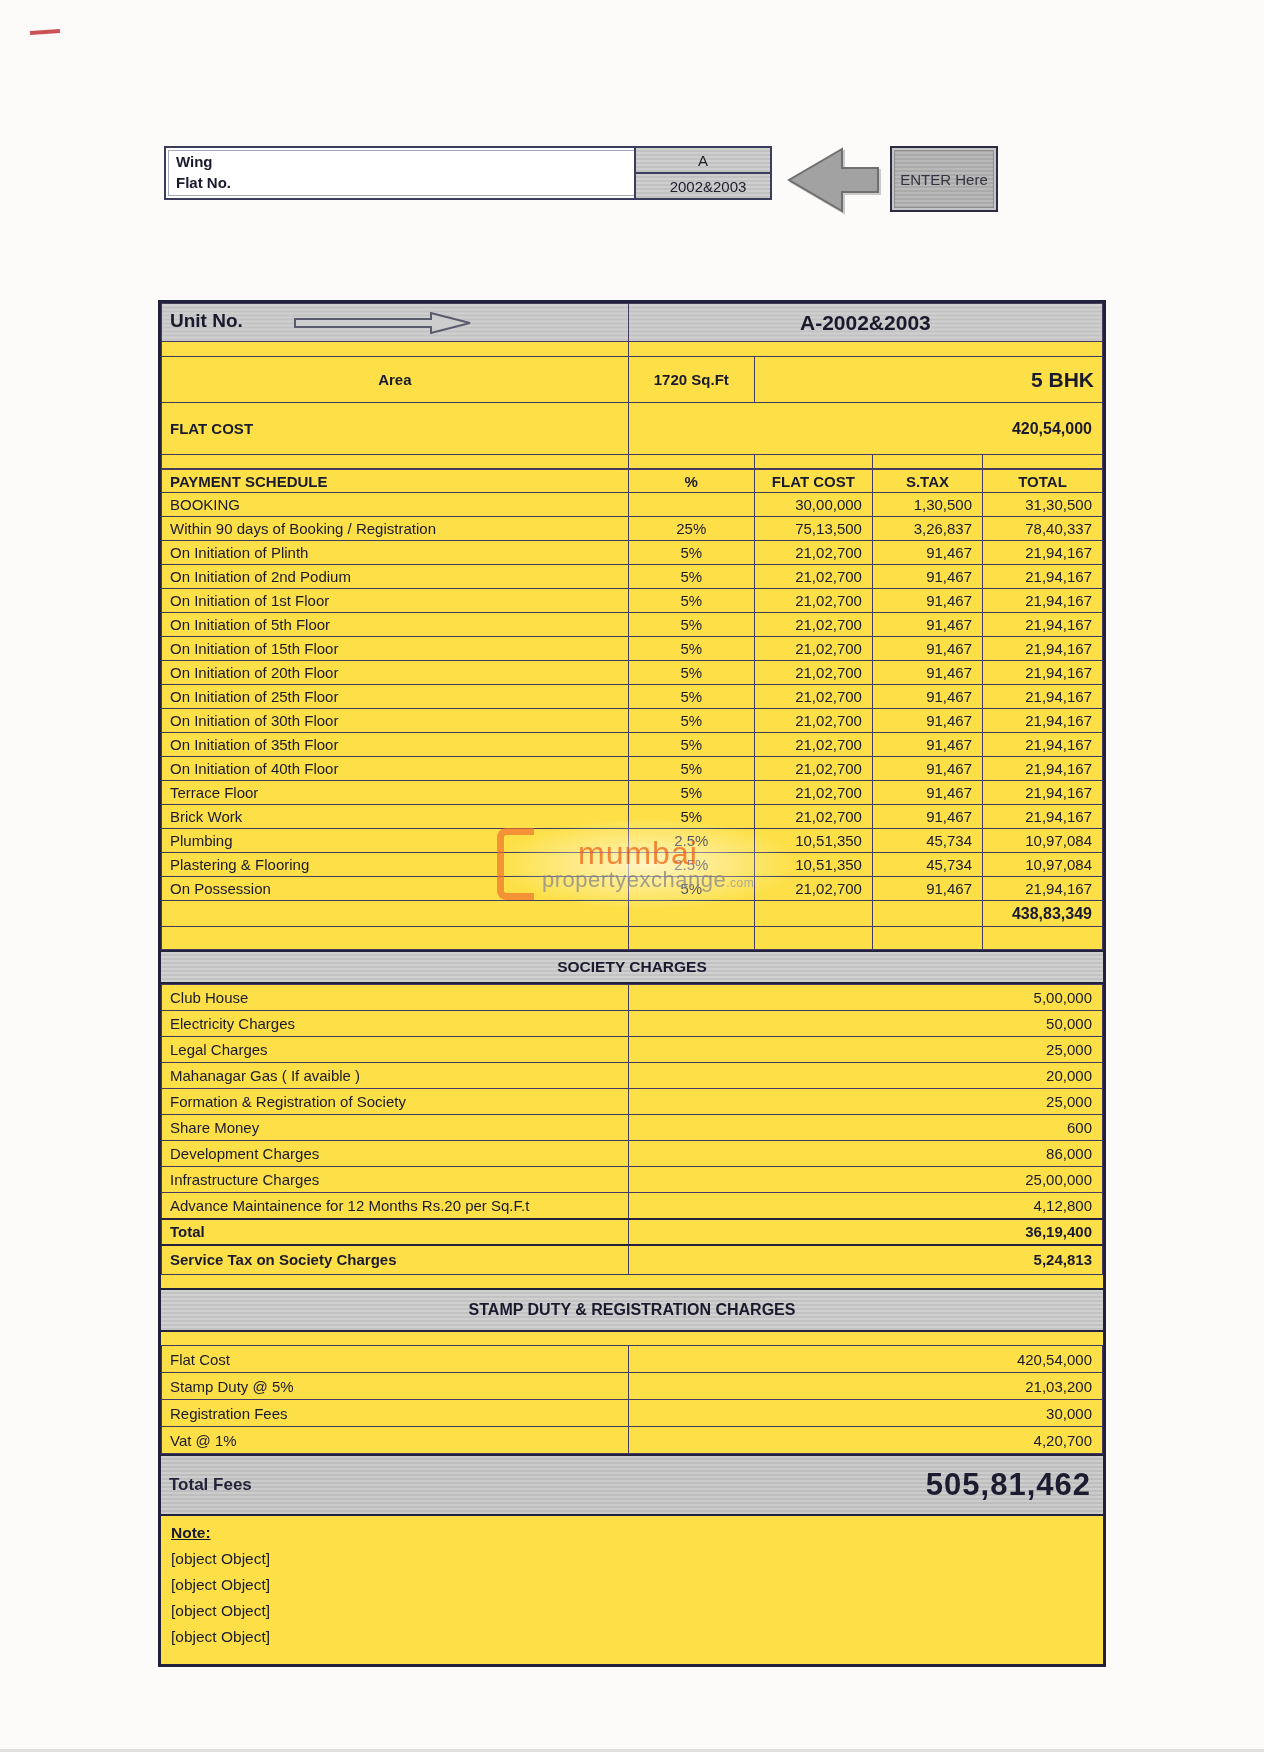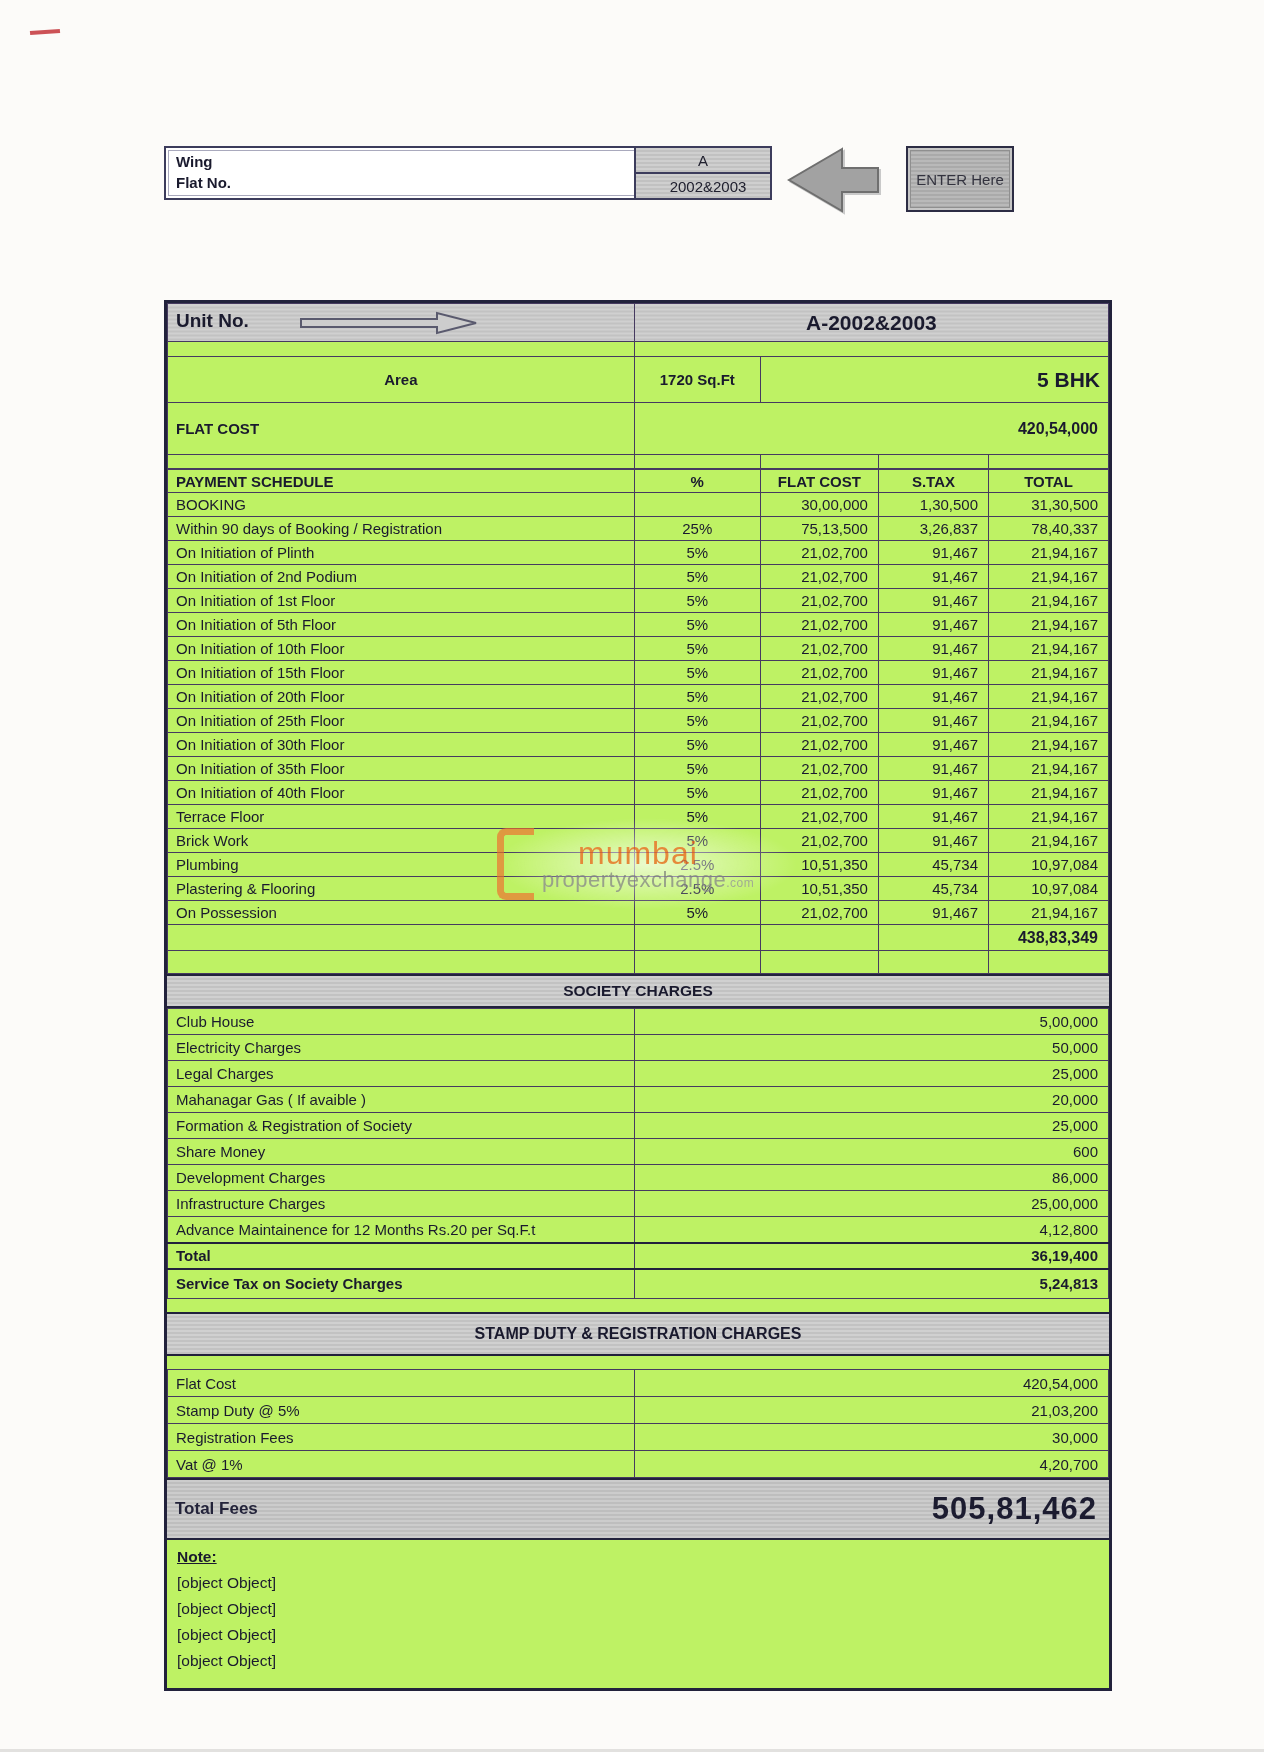--- a/index.html
+++ b/index.html
@@ -24,30 +24,30 @@
   .wf-labels { flex:1; display:flex; flex-direction:column; justify-content:flex-end; padding:3px 10px 5px; font-weight:bold; font-size:15px; line-height:21px; }
   .wf-values { width:134px; border-left:2px solid #3c3c5c; display:flex; flex-direction:column; }
   .wf-value {
     flex:1; display:flex; align-items:center; justify-content:center;
     font-size:15px; color:#20202f;
     background:repeating-linear-gradient(180deg,#cfcfcf 0 2px,#c1c1c1 2px 4px);
   }
   .wf-value + .wf-value { border-top:2px solid #3c3c5c;padding-left:10px; }
   .arrow-left { margin-left:14px; align-self:center; filter:drop-shadow(2px 2px 0 #c9c9c9); }
   .enter-btn {
-    margin-left:26px; width:108px; height:66px;
+    margin-left:10px; width:108px; height:66px;
     background:repeating-linear-gradient(180deg,#b9b9b9 0 2px,#aaaaaa 2px 4px);
     border:2.5px solid #2c2c44;
     box-shadow: inset 0 0 0 2px #c6c6c6, inset 0 0 0 3px #8f8f8f;
     font-family:"Liberation Sans", sans-serif;
     font-size:15px; color:#33333f; cursor:pointer;
   }
 
   
-  .sheet { position:absolute; left:164px; top:300px; width:942px; background:#bef264; border:3px solid #22223c; }
+  .sheet { position:absolute; left:158px; top:300px; width:942px; background:#fde047; border:3px solid #22223c; }
   table { border-collapse:collapse; width:100%; table-layout:fixed; }
   td { border:1.5px solid #463a60; font-size:15px; padding:1px 8px; overflow:hidden; white-space:nowrap; vertical-align:middle; }
   .gray, .sec-header { background:repeating-linear-gradient(180deg,#d0d0d0 0 2px,#c2c2c2 2px 4px); }
   .b { font-weight:bold; }
   .num { text-align:right; padding-right:10px; }
   .ctr { text-align:center; }
 
   
   tr.r-unit { height:38px; }
   .unit-label { font-size:19px; font-weight:bold; }
@@ -228,27 +228,20 @@
         </tr>
 
         <tr class="p-row">
           <td>On Initiation of 5th Floor</td>
           <td class="ctr">5%</td>
           <td class="num">21,02,700</td>
           <td class="num">91,467</td>
           <td class="num">21,94,167</td>
         </tr>
 
-        <tr class="p-row">
-          <td>On Initiation of 10th Floor</td>
-          <td class="ctr">5%</td>
-          <td class="num">21,02,700</td>
-          <td class="num">91,467</td>
-          <td class="num">21,94,167</td>
-        </tr>
 
         <tr class="p-row">
           <td>On Initiation of 15th Floor</td>
           <td class="ctr">5%</td>
           <td class="num">21,02,700</td>
           <td class="num">91,467</td>
           <td class="num">21,94,167</td>
         </tr>
 
         <tr class="p-row">

